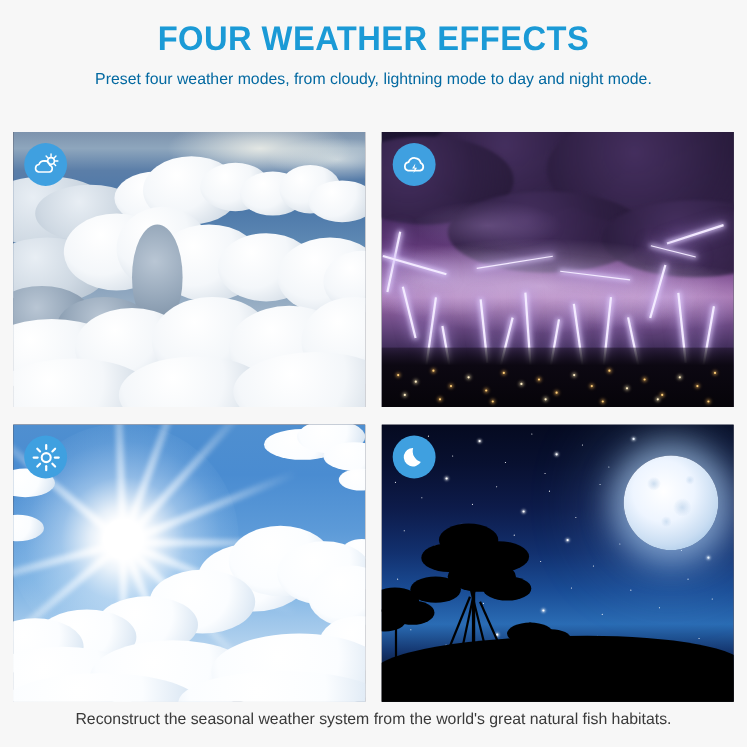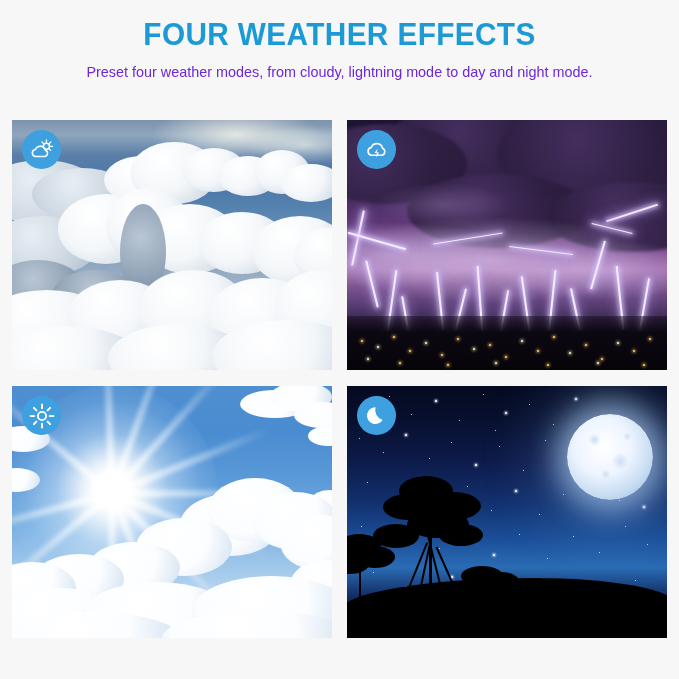--- a/index.html
+++ b/index.html
@@ -30,21 +30,21 @@
     color: #1b9ad6;
     font-size: 31px;
     font-weight: bold;
     letter-spacing: 0.4px;
     line-height: 1.1;
     margin: 0 0 10px 0;
     font-family: "Liberation Sans", sans-serif;
     transform: scaleX(0.96);
   }
   .subtitle {
-    color: #6d28d9;
+    color: #0369a1;
     font-size: 14.4px;
     line-height: 1.5;
     margin: 0 auto;
     width: 640px;
     font-family: "Liberation Sans", sans-serif;
   }
   .subtitle .line {
     display: block;
     white-space: nowrap;
   }
@@ -573,14 +573,15 @@
         <span>
           <svg width="26" height="26" viewBox="0 0 26 26" aria-hidden="true">
             <path d="M18.6 16.9 A8.4 8.4 0 1 1 11.6 4.2 A10.2 10.2 0 0 0 18.6 16.9 Z" fill="#ffffff"></path>
           </svg>
         </span>
       </div>
     </div>
 
   </div>
 
+  <div class="caption">Reconstruct the seasonal weather system from the world's great natural fish habitats.</div>
 
 </div>
 
 </body></html>

